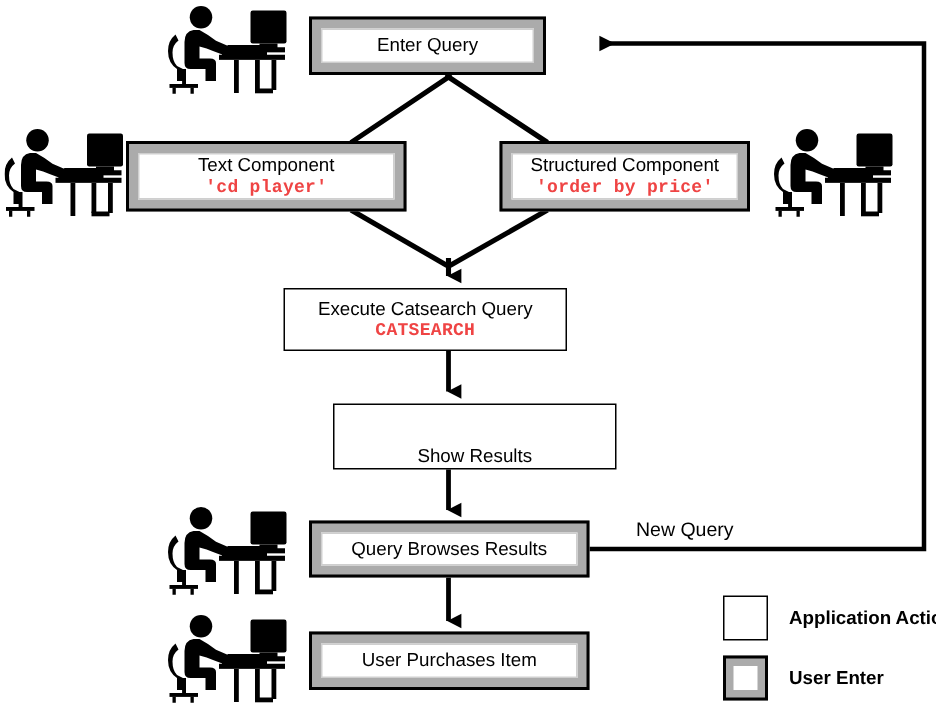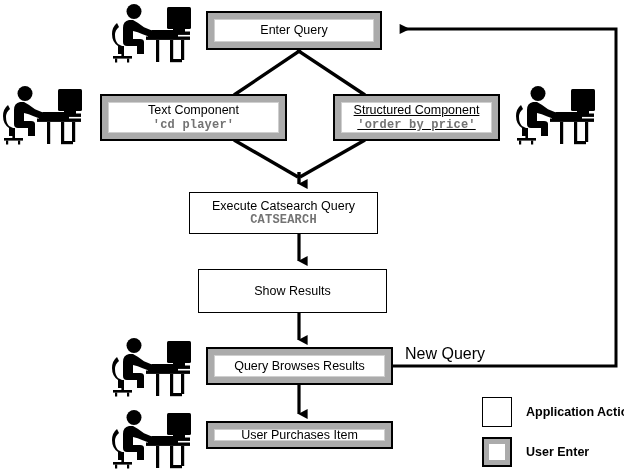--- a/index.html
+++ b/index.html
@@ -57,39 +57,40 @@
   .txt {
     font-family: "Liberation Sans", sans-serif;
     font-size: 12.5px;
     color: #000000;
     white-space: nowrap;
   }
   .mono {
     font-family: "Liberation Mono", monospace;
     font-size: 12px;
     font-weight: bold;
-    color: #737373;
+    color: #ef4444;
     letter-spacing: 0.2px;
     white-space: nowrap;
   }
   
   #edges {
     position: absolute;
     left: 0; top: 0;
     width: 624px; height: 470px;
     z-index: 2;
   }
   
   .freetext {
     position: absolute;
     font-family: "Liberation Sans", sans-serif;
-    font-size: 16px;
+    font-size: 13px;
     color: #000000;
     white-space: nowrap;
     z-index: 4;
+    margin-left: 19px;
   }
   
   .person {
     position: absolute;
     z-index: 3;
   }
   
   #legend {
     position: absolute;
     left: 482px;
@@ -300,68 +301,68 @@
         <rect x="58" y="38" width="3.2" height="20"></rect>
         <rect x="58" y="57" width="12" height="3.2"></rect>
         <rect x="69" y="38" width="3.2" height="20"></rect>
         <rect x="55" y="5" width="24" height="22" rx="1.5"></rect>
         <rect x="61" y="27" width="12" height="3"></rect>
         <rect x="56" y="29.5" width="22" height="3.4"></rect>
       </g>
     </svg>
   </div>
 
-  <div class="node user" style="left:206px; top:11px; width:176px; height:39px;">
+  <div class="node user" style="left:206px; top:11px; width:158px; height:39px;">
     <div class="inner">
       <div class="label-stack">
         <span class="txt">Enter Query</span>
       </div>
     </div>
   </div>
 
-  <div class="node user" style="left:84px; top:94px; width:187px; height:47px;margin-left:16px;">
+  <div class="node user" style="left:84px; top:94px; width:187px; height:47px;">
     <div class="inner">
       <div class="label-stack">
         <span class="txt">Text Component</span>
         <span class="mono">'cd player'</span>
       </div>
     </div>
   </div>
 
-  <div class="node user" style="left:333px; top:94px; width:167px; height:47px;text-decoration:underline;">
+  <div class="node user" style="left:333px; top:94px; width:167px; height:47px;">
     <div class="inner">
       <div class="label-stack">
         <span class="txt">Structured Component</span>
         <span class="mono">'order by price'</span>
       </div>
     </div>
   </div>
 
   <div class="node app" style="left:189px; top:192px; width:189px; height:42px;">
     <div class="label-stack">
       <span class="txt">Execute Catsearch Query</span>
       <span class="mono">CATSEARCH</span>
     </div>
   </div>
 
-  <div class="node app" style="left:198px; top:269px; width:189px; height:44px;">
+  <div class="node app" style="left:222px; top:269px; width:189px; height:44px;align-items:flex-end;">
     <div class="label-stack">
       <span class="txt">Show Results</span>
     </div>
   </div>
 
   <div class="node user" style="left:206px; top:347px; width:187px; height:38px;">
     <div class="inner">
       <div class="label-stack">
         <span class="txt">Query Browses Results</span>
       </div>
     </div>
   </div>
 
-  <div class="node user" style="left:206px; top:421px; width:187px; height:28px;">
+  <div class="node user" style="left:206px; top:421px; width:187px; height:39px;">
     <div class="inner">
       <div class="label-stack">
         <span class="txt">User Purchases Item</span>
       </div>
     </div>
   </div>
 
   <div class="freetext" style="left:405px; top:345px;">New Query</div>
 
   <div id="legend">

